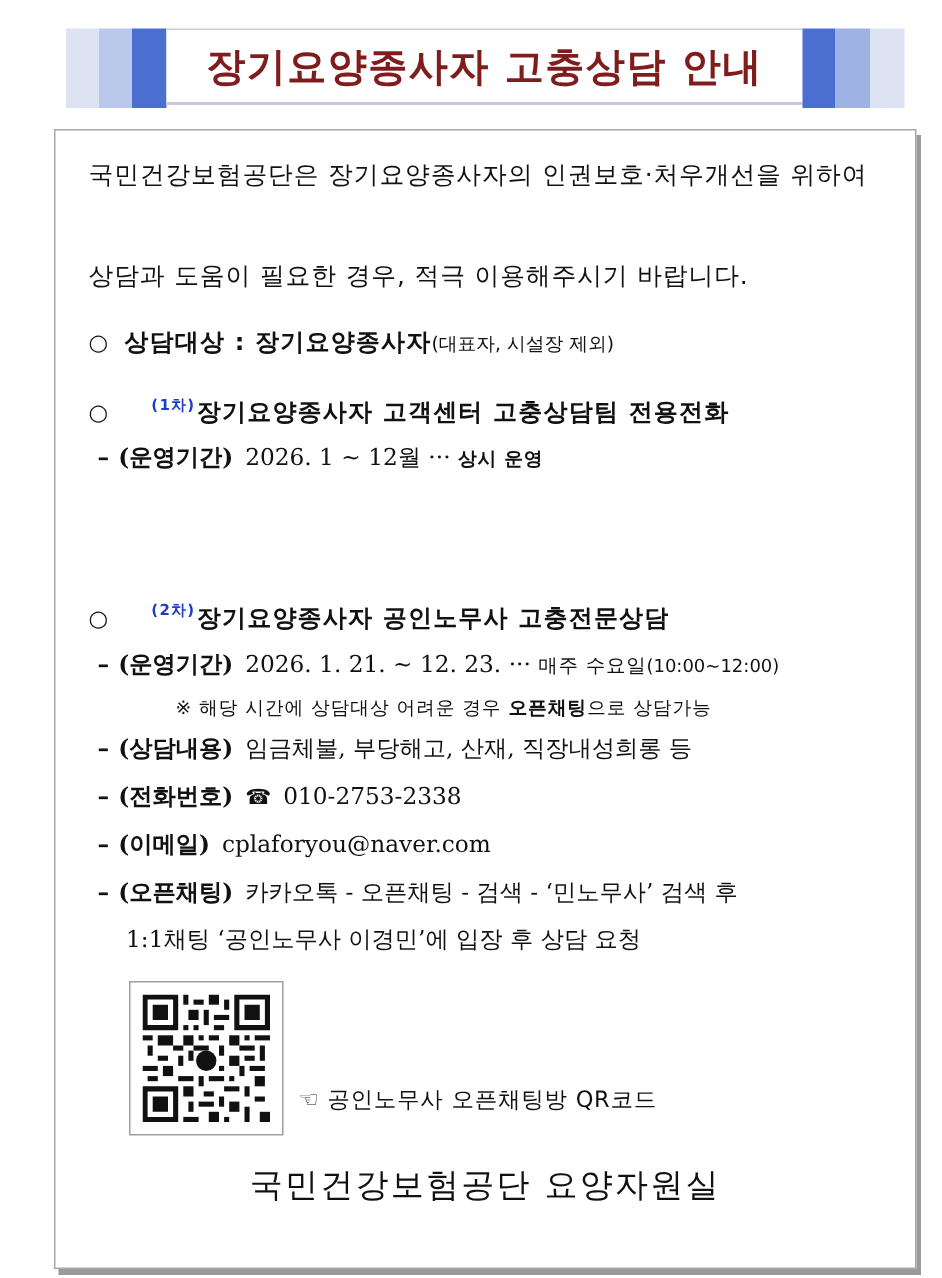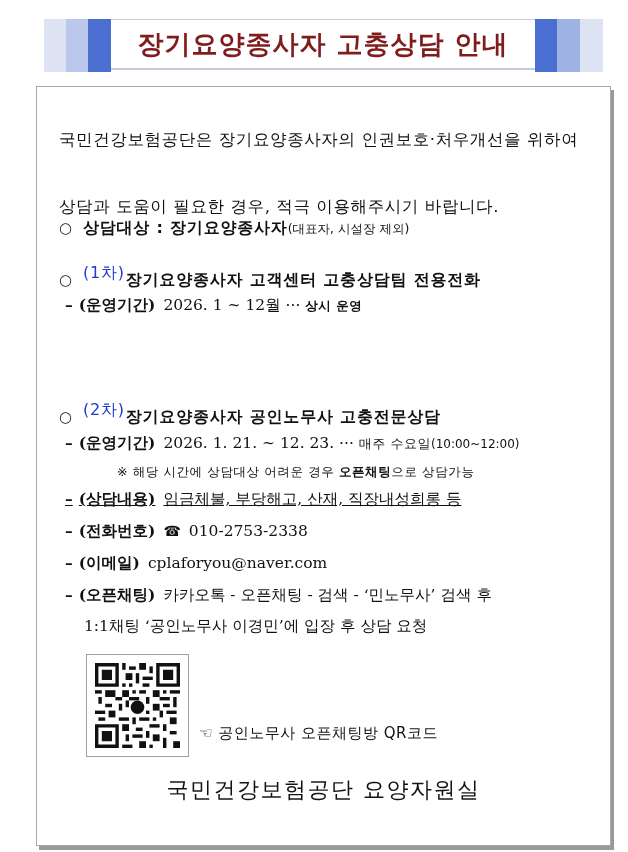--- a/index.html
+++ b/index.html
@@ -20,24 +20,24 @@
                background: #fff; display: flex; align-items: center; justify-content: center; box-sizing: border-box; }
     .htitle { font-family: "DejaVu Sans", "Liberation Sans", sans-serif; font-weight: bold;
               font-size: 26px; letter-spacing: 1px; color: #7f1d1d; }
 
     
     .mainbox { position: absolute; left: 36px; top: 86px; width: 575px; height: 760px;
                border: 1px solid #a8a8a8; box-sizing: border-box; background: #fff;
                box-shadow: 3px 4px 0 #9a9a9a; }
 
     .line { position: absolute; left: 0; white-space: nowrap; font-size: 15.5px; }
-    .intro { left: 22px; font-size: 16.5px; letter-spacing: 0.6px; font-family: "DejaVu Sans", "Liberation Sans", sans-serif; margin-top: 23px; }
+    .intro { left: 22px; font-size: 16.5px; letter-spacing: 0.6px; font-family: "DejaVu Sans", "Liberation Sans", sans-serif; }
     .bullet-head { font-family: "DejaVu Sans", "Liberation Sans", sans-serif; font-size: 16px; font-weight: bold; letter-spacing: 0.8px; }
     .circle { font-weight: normal; margin-right: 10px; font-size: 15px; }
-    .sup { color: #1e3ccc; font-size: 16px; vertical-align: 7px; font-weight: normal; margin-right: 1px; }
+    .sup { color: #1e3ccc; font-size: 10px; vertical-align: 7px; font-weight: bold; margin-right: 1px; margin-left: 18px; }
     .small-normal { font-weight: normal; font-size: 12.5px; letter-spacing: 0; }
     .item { left: 28px; font-size: 15.5px; }
     .dash { font-weight: bold; margin-right: 6px; }
     .label { font-weight: bold; margin-right: 8px; }
     .val { font-family: "DejaVu Serif", "Liberation Serif", serif; }
     .val-sans { font-family: "DejaVu Sans", "Liberation Sans", sans-serif; font-size: 14px; letter-spacing: 0.5px; }
     .val-small { font-family: "DejaVu Sans", "Liberation Sans", sans-serif; font-size: 12.5px; font-weight: bold; letter-spacing: 0.5px; }
     .note { left: 80px; font-family: "DejaVu Sans", "Liberation Sans", sans-serif; font-size: 12.5px; letter-spacing: 0.6px; }
     .note b { font-weight: bold; }
     .phone-icon { font-size: 14px; margin-right: 3px; }
@@ -87,21 +87,21 @@
   </div>
 
   <div class="line item" style="top:346px;">
     <span class="dash">–</span><span class="label">(운영기간)</span><span class="val">2026. 1. 21. ~ 12. 23. ···</span> <span class="val-sans" style="font-size:13px;">매주 수요일</span><span class="val-sans" style="font-size:12px; letter-spacing:0;">(10:00~12:00)</span>
   </div>
 
   <div class="line note" style="top:377px;">
     <span>※ 해당 시간에 상담대상 어려운 경우 </span><b>오픈채팅</b><span>으로 상담가능</span>
   </div>
 
-  <div class="line item" style="top:402px;text-decoration:underline;">
+  <div class="line item" style="top:402px;">
     <span class="dash">–</span><span class="label">(상담내용)</span><span class="val">임금체불, 부당해고, 산재, 직장내성희롱 등</span>
   </div>
   <div class="line item" style="top:434px;">
     <span class="dash">–</span><span class="label">(전화번호)</span><span class="phone-icon">☎</span> <span class="val">010-2753-2338</span>
   </div>
   <div class="line item" style="top:466px;">
     <span class="dash">–</span><span class="label">(이메일)</span><span class="val">cplaforyou@naver.com</span>
   </div>
   <div class="line item" style="top:498px;">
     <span class="dash">–</span><span class="label">(오픈채팅)</span><span class="val">카카오톡 - 오픈채팅 - 검색 - ‘민노무사’ 검색 후</span>

